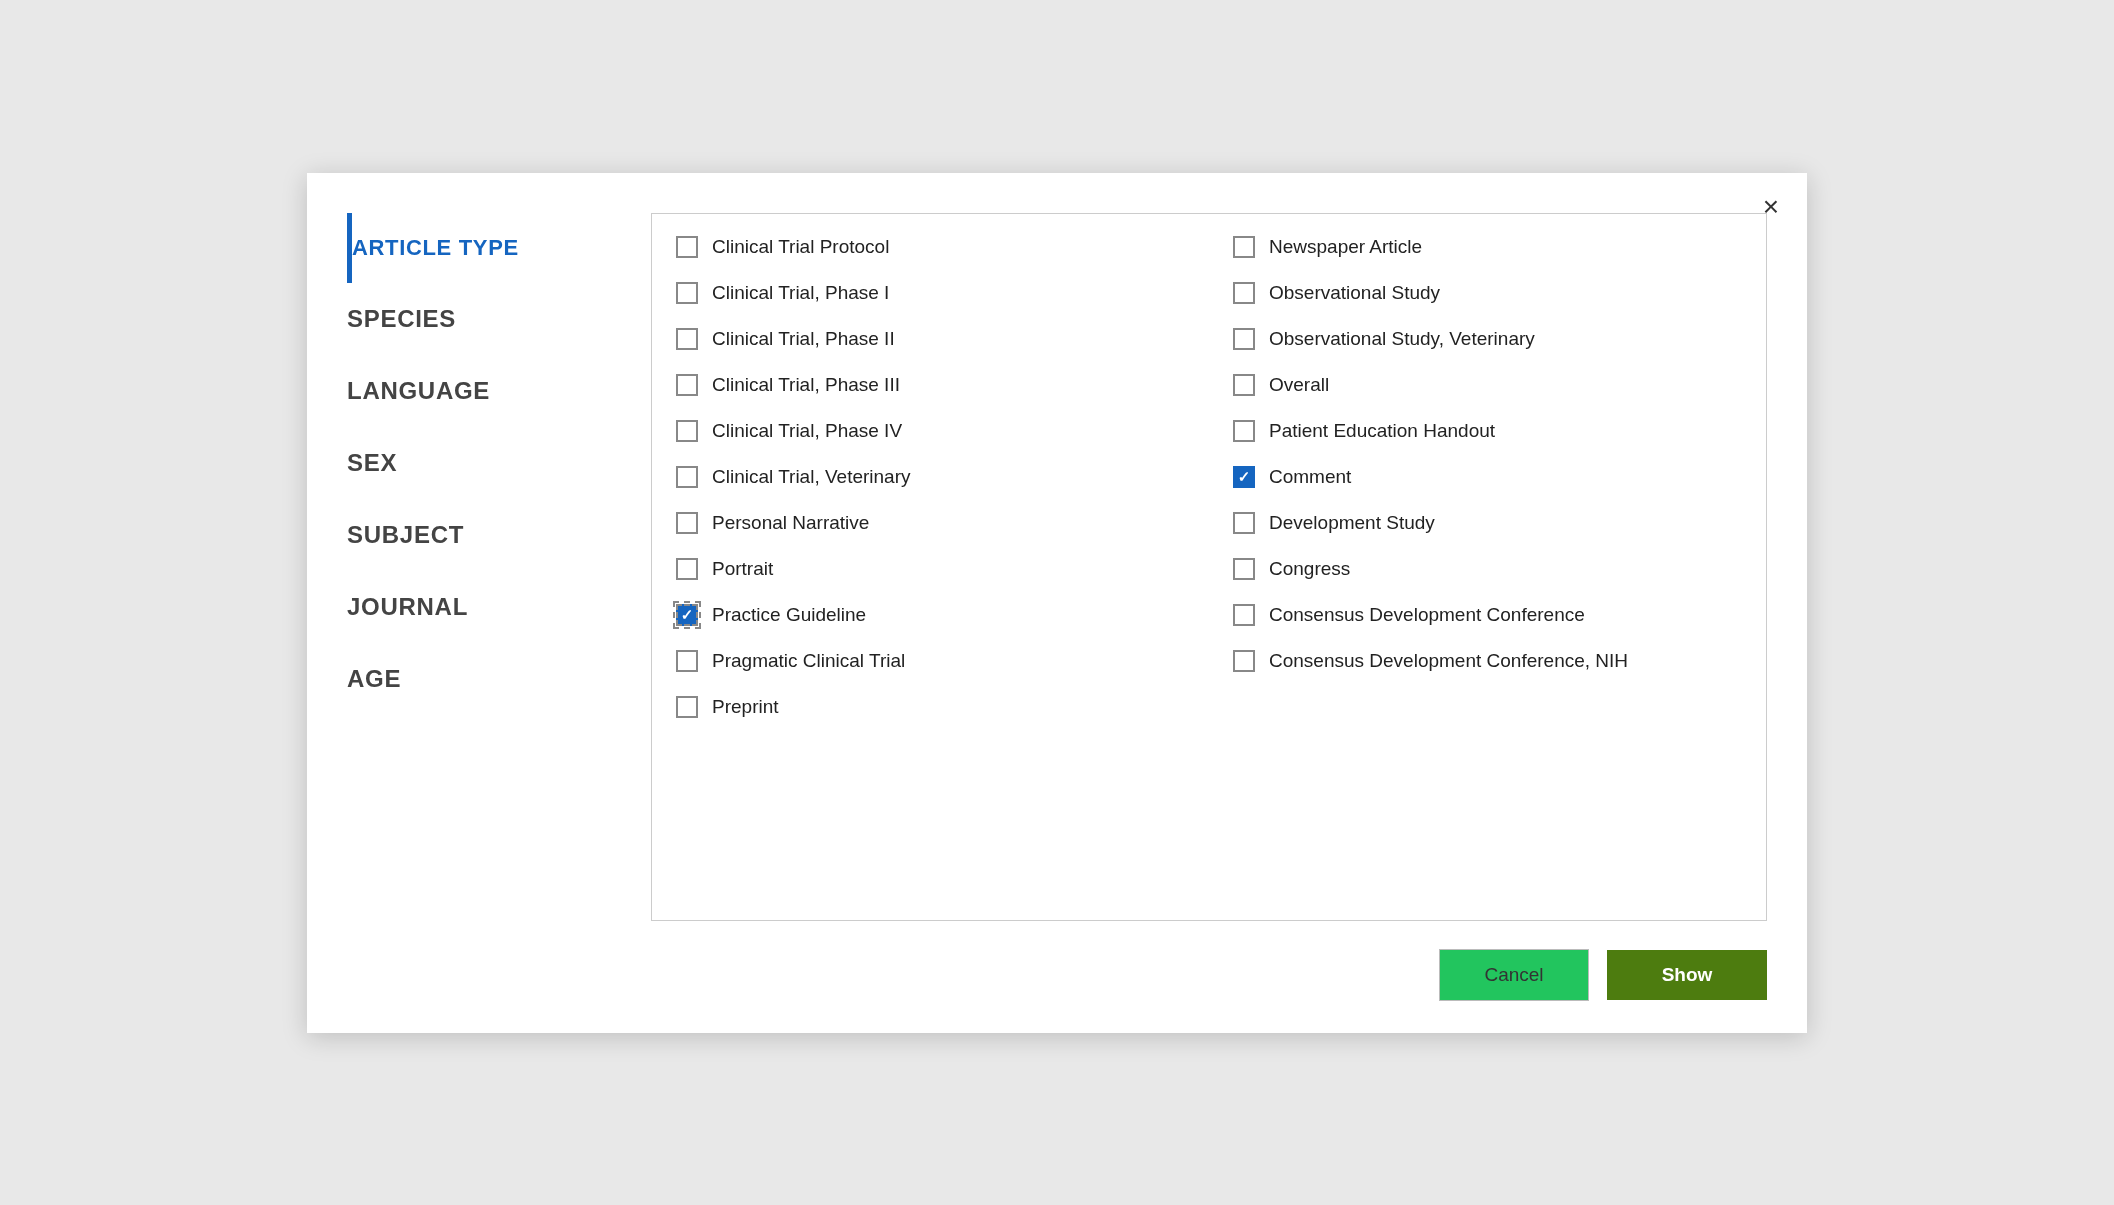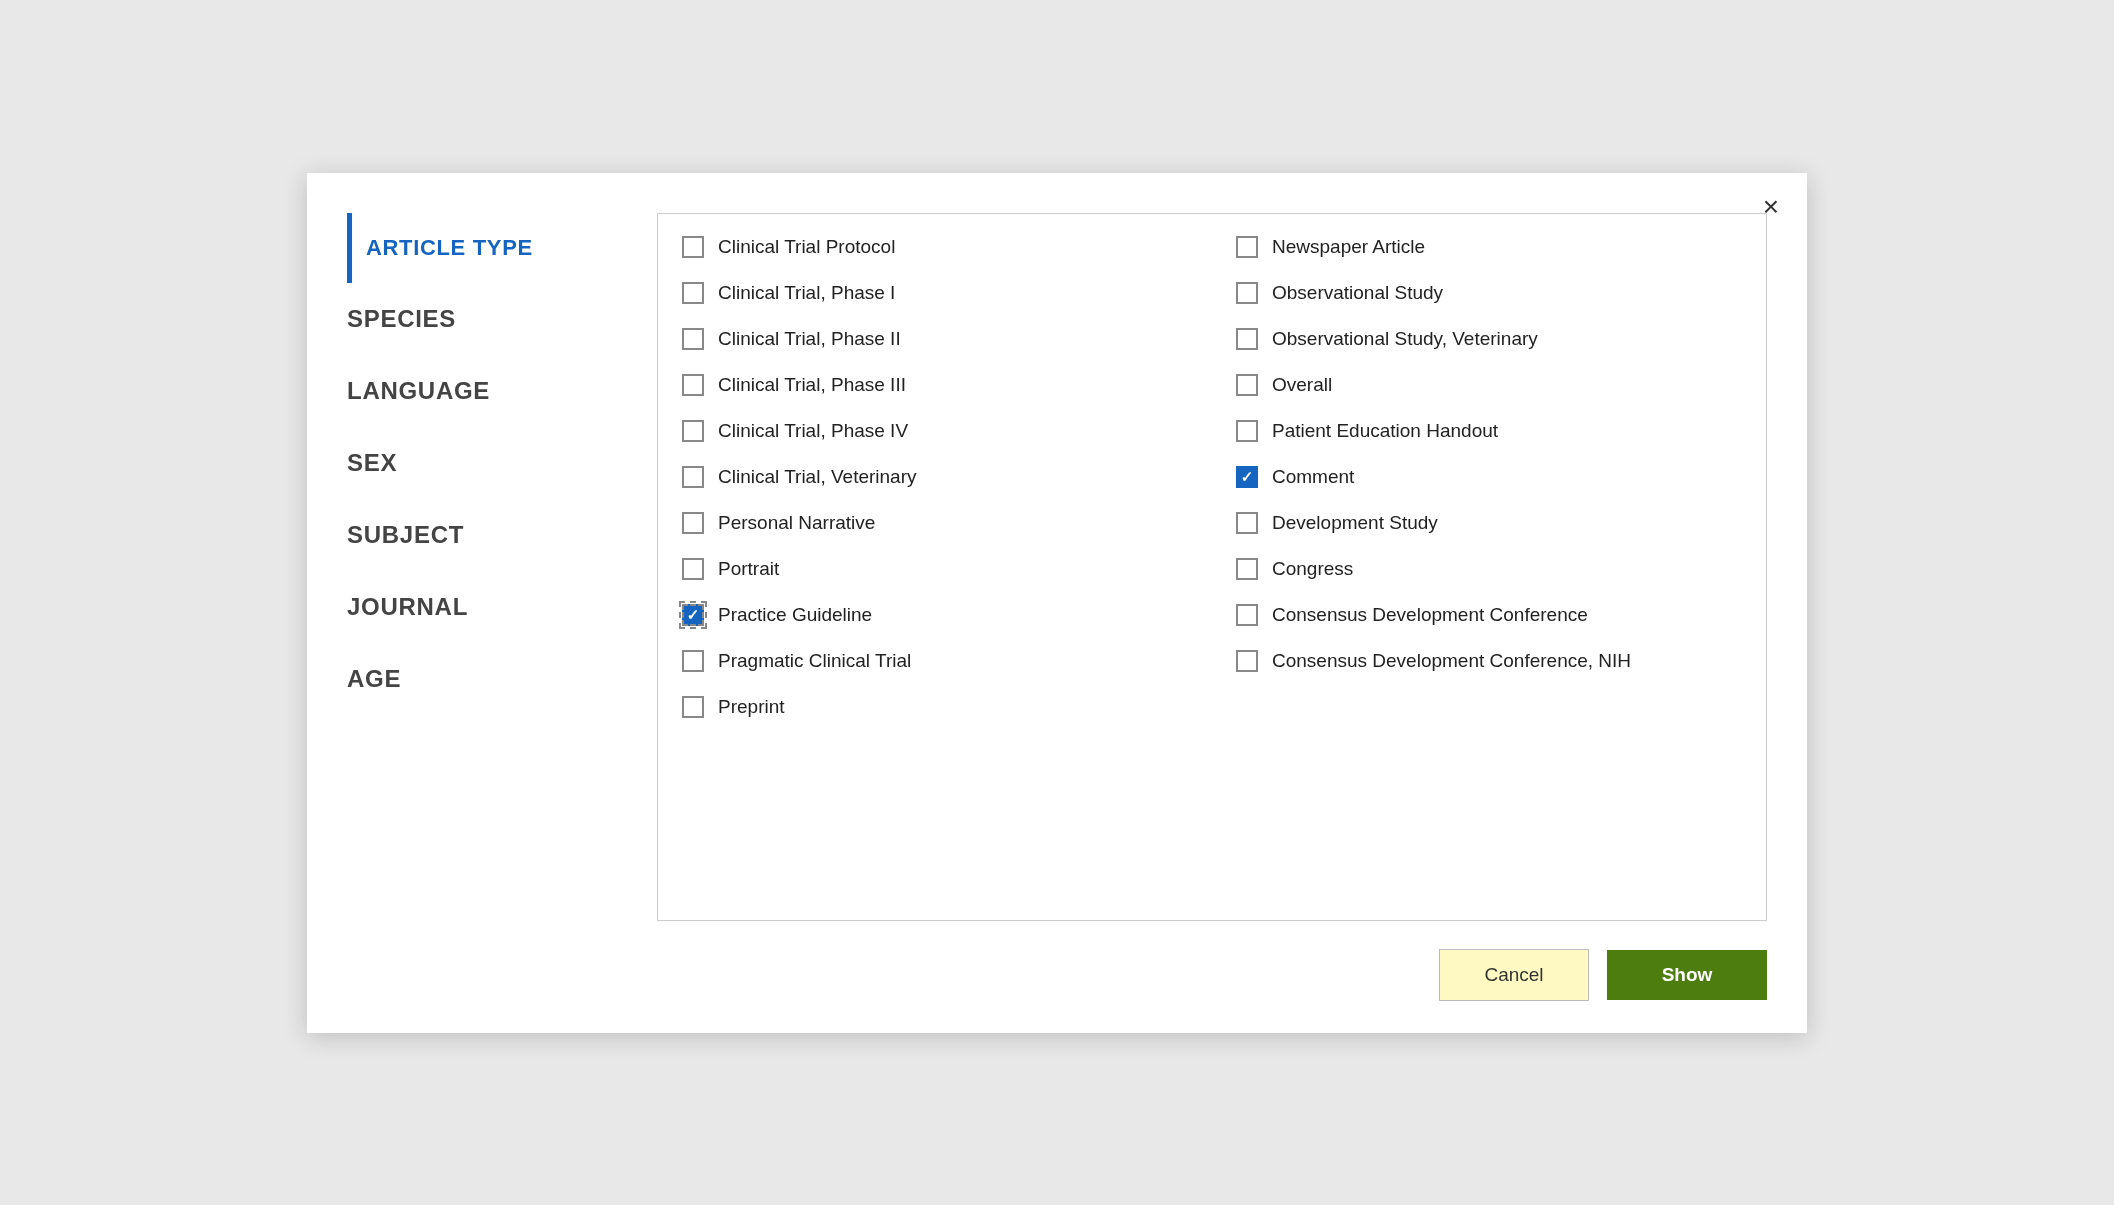--- a/index.html
+++ b/index.html
@@ -50,30 +50,29 @@
       font-size: 24px;
       font-weight: 600;
       color: #333;
       letter-spacing: 0.03em;
       cursor: pointer;
       border-bottom: none;
     }
     .sidebar-item.active {
       color: #1565c0;
       border-left: 5px solid #1565c0;
-      padding-left: 14px;
       font-size: 22px;
     }
     .sidebar-item:not(.active) {
       color: #444;
     }
     .list-panel {
       flex: 1;
       border: 1.5px solid #ccc;
-      margin-left: 30px;
+      margin-left: 24px;
       overflow: hidden;
       display: flex;
       flex-direction: column;
     }
     .list-scroll {
       flex: 1;
       overflow-y: scroll;
       padding: 10px 0;
     }
     .list-scroll::-webkit-scrollbar {
@@ -130,21 +129,21 @@
       display: flex;
       justify-content: flex-end;
       align-items: center;
       padding: 28px 40px 32px 40px;
       gap: 18px;
     }
     .btn-cancel {
       padding: 14px 44px;
       font-size: 19px;
       border: 1.5px solid #bbb;
-      background: #fef9c3;
+      background: #22c55e;
       color: #333;
       cursor: pointer;
       min-width: 150px;
     }
     .btn-show {
       padding: 14px 54px;
       font-size: 19px;
       font-weight: 700;
       background: #4d7c0f;
       color: #fff;

